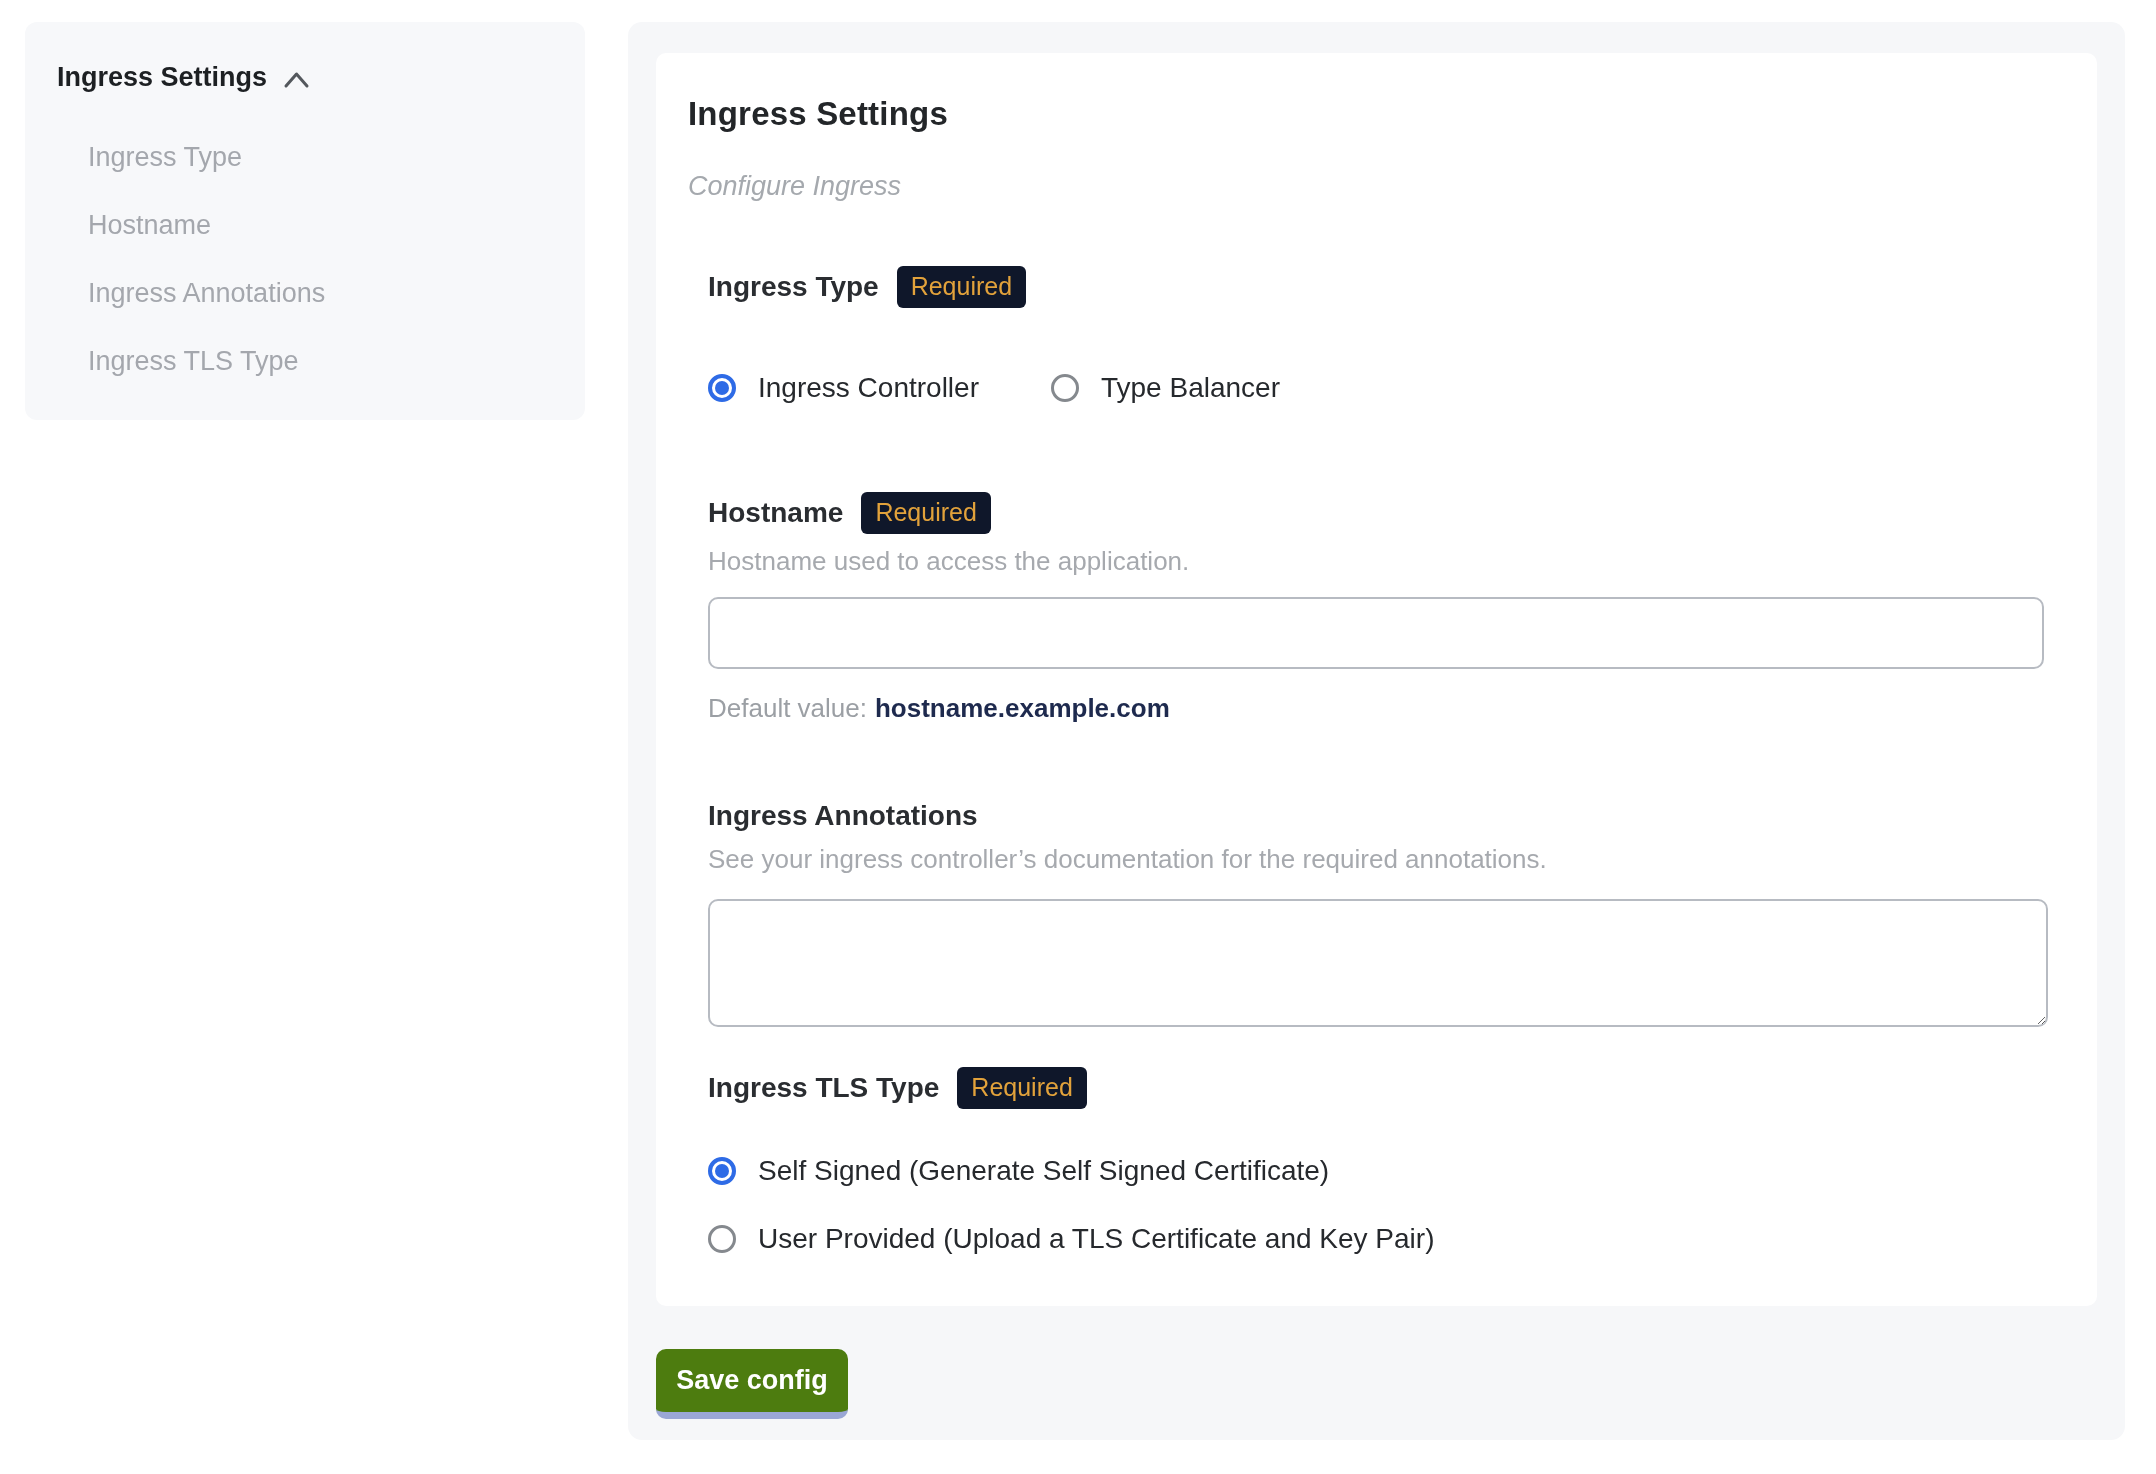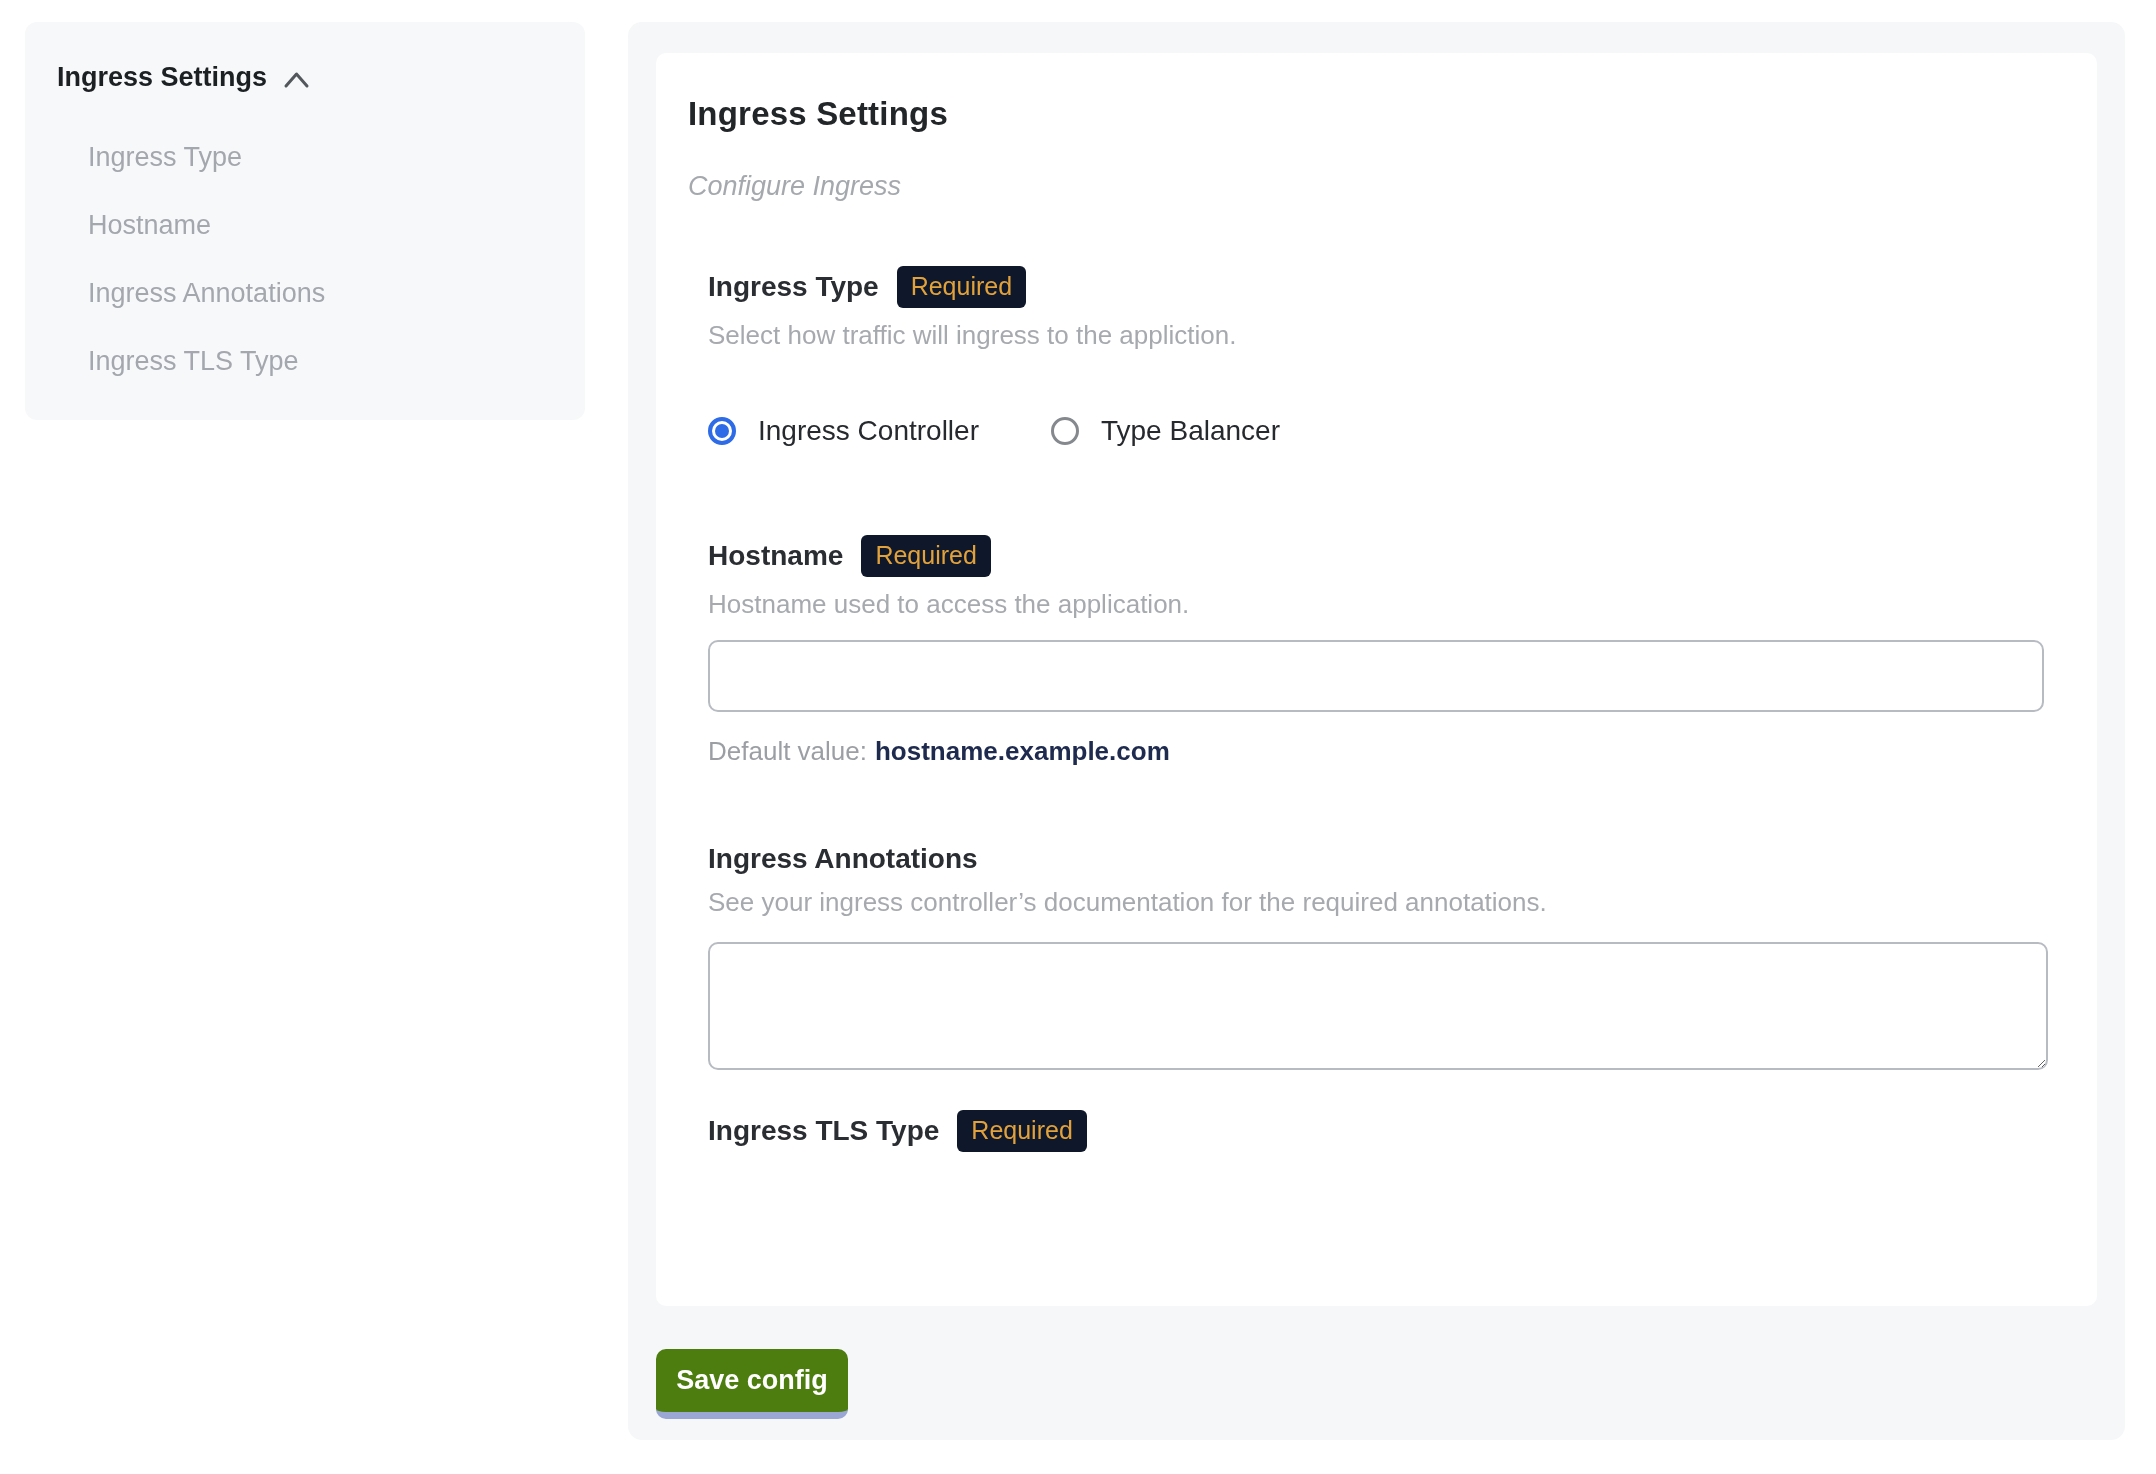--- a/index.html
+++ b/index.html
@@ -230,21 +230,20 @@
     <h1 class="card-title">Ingress Settings</h1>
     <p class="card-subtitle">Configure Ingress</p>
 
     <div class="sections">
 
       <div class="section-ingress-type">
         <div class="field-label-row">
           <span class="field-label">Ingress Type</span>
           <span class="badge">Required</span>
         </div>
-        <p class="field-desc">Select how traffic will ingress to the appliction.</p>
         <div class="radio-row">
           <div class="radio-option">
             <span class="radio-circle selected"></span>
             <span class="radio-label">Ingress Controller</span>
           </div>
           <div class="radio-option">
             <span class="radio-circle"></span>
             <span class="radio-label">Type Balancer</span>
           </div>
         </div>
@@ -268,19 +267,29 @@
         </div>
         <p class="field-desc">See your ingress controller’s documentation for the required annotations.</p>
         <textarea class="annotations-textarea" style=""></textarea>
       </div>
 
       <div class="section-tls">
         <div class="field-label-row">
           <span class="field-label">Ingress TLS Type</span>
           <span class="badge">Required</span>
         </div>
+        <div class="radio-col">
+          <div class="radio-option">
+            <span class="radio-circle selected"></span>
+            <span class="radio-label">Self Signed (Generate Self Signed Certificate)</span>
+          </div>
+          <div class="radio-option">
+            <span class="radio-circle"></span>
+            <span class="radio-label">User Provided (Upload a TLS Certificate and Key Pair)</span>
+          </div>
+        </div>
       </div>
 
     </div>
   </div>
 
   <button class="save-button">Save config</button>
 </section>
 
 </body></html>

